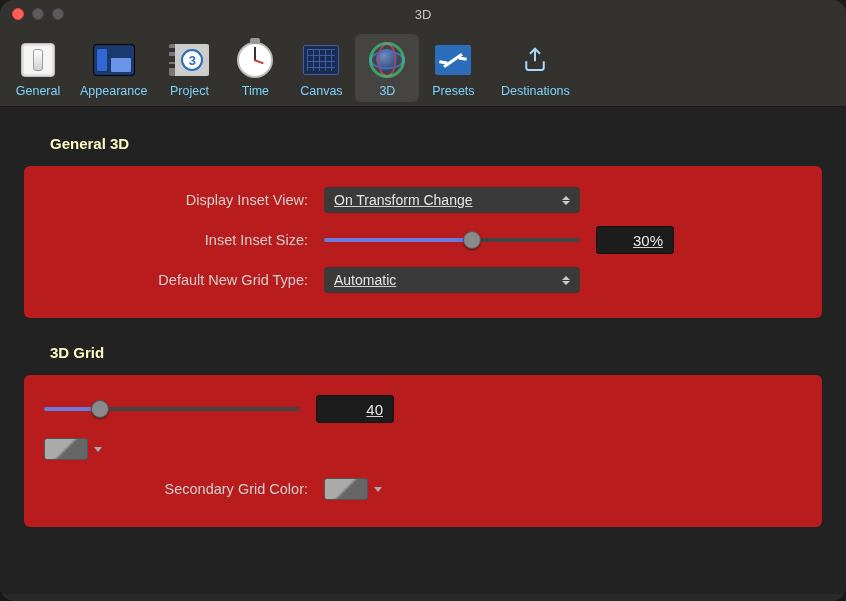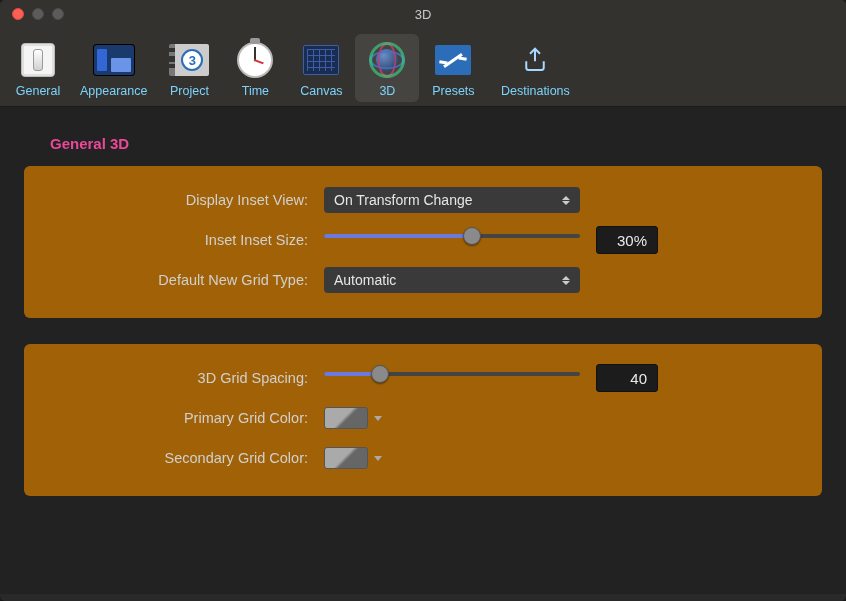--- a/index.html
+++ b/index.html
@@ -8,21 +8,21 @@
       font-family: -apple-system, BlinkMacSystemFont, "Helvetica Neue", sans-serif;
       color: #d0d0d0;
       width: 846px;
       height: 601px;
       overflow: hidden;
     }
     .window {
       width: 846px;
       height: 601px;
       background: #292929;
-      border-radius: 5px;
+      border-radius: 14px;
       overflow: hidden;
       box-shadow: 0 10px 40px rgba(0,0,0,.5);
     }
     .titlebar {
       height: 28px;
       display: flex;
       align-items: center;
       padding: 0 12px;
       background: #34322f;
       position: relative;
@@ -87,30 +87,30 @@
     .ic-presets { width: 36px; height: 30px; background: #2b6db8; border-radius: 2px; display:flex;align-items:center;justify-content:center; }
     .ic-presets .arr { width: 22px; height: 3px; background:#fff; position:relative; transform: rotate(-35deg); }
     .ic-presets .arr::before, .ic-presets .arr::after { content:""; position:absolute; width:8px;height:3px;background:#fff; }
     .ic-presets .arr::before { left:-2px; top:-4px; transform: rotate(45deg); }
     .ic-presets .arr::after { right:-2px; bottom:-4px; transform: rotate(45deg); }
     .ic-dest { width: 30px; height: 30px; color:#a8d8ff; }
 
     
     .content { padding: 28px 10px 10px 10px; background: #222; height: calc(601px - 28px - 86px); }
     .section { margin-bottom: 26px; }
-    .section-title { font-size: 15px; font-weight: 600; color: #ec4899; padding: 0 0 14px 40px; }
+    .section-title { font-size: 15px; font-weight: 600; color: #fef9c3; padding: 0 0 14px 40px; }
     .panel {
-      background: #a16207;
+      background: #b91c1c;
       border-radius: 6px;
       padding: 14px 20px 18px 20px;
       margin: 0 14px;
     }
     .row { display: flex; align-items: center; height: 40px; }
     .row .lbl { width: 280px; text-align: right; padding-right: 16px; font-size: 14.5px; color: #d0d0d0; }
-    .row .ctrl { flex: 1; display:flex; gap: 16px; }
+    .row .ctrl { flex: 1; display:flex; align-items:center; gap: 16px; text-decoration: underline; }
 
     .select {
       background: #3a3a3a;
       border-radius: 4px;
       padding: 5px 10px;
       font-size: 14px;
       color: #e6e6e6;
       width: 256px;
       display: flex; justify-content: space-between; align-items: center;
       cursor: pointer;
@@ -120,21 +120,21 @@
     .select .chev::before { border-bottom:4px solid #ccc; }
     .select .chev::after { border-top:4px solid #ccc; }
 
     .slider { position: relative; width: 256px; height: 20px; }
     .slider .track { position:absolute; left:0; right:0; top:50%; height:4px; background:#444; border-radius:2px; transform:translateY(-50%); }
     .slider .fill { position:absolute; left:0; top:50%; height:4px; background:#6b7adf; border-radius:2px; transform:translateY(-50%); }
     .slider .thumb { position:absolute; top:50%; width:18px;height:18px;border-radius:50%;background:#8a8a8a; border:1px solid #555; transform:translate(-50%,-50%); box-shadow: 0 1px 2px rgba(0,0,0,.5); }
 
     .valbox {
       background: #1c1c1c; color: #eaeaea; font-size: 15px;
-      width: 62px; height: 28px; display:flex;align-items:center;justify-content:flex-end;
+      width: 78px; height: 28px; display:flex;align-items:center;justify-content:flex-end;
       padding: 0 10px; border-radius: 3px; border: 1px solid #111;
     }
 
     .colorwell {
       width: 44px; height: 22px; border-radius: 3px; border: 1px solid #555;
       background: linear-gradient(135deg, #aaa 0%, #aaa 46%, #666 54%, #666 100%);
       cursor: pointer;
     }
     .colorwell-wrap { display:flex; align-items:center; gap:6px; }
     .mini-chev { width:0;height:0;border-left:4px solid transparent;border-right:4px solid transparent;border-top:5px solid #aaa; cursor:pointer; }
@@ -250,34 +250,33 @@
             <div class="select">
               <span>Automatic</span>
               <span class="chev"></span>
             </div>
           </div>
         </div>
       </div>
     </div>
 
     <div class="section">
+      <div class="section-title">3D Grid</div>
       <div class="panel">
         <div class="row">
-          <div class="lbl">3D Grid Spacing:</div>
           <div class="ctrl">
             <div class="slider">
               <div class="track"></div>
               <div class="fill" style="width:22%;"></div>
               <div class="thumb" style="left:22%;"></div>
             </div>
             <div class="valbox">40</div>
           </div>
         </div>
         <div class="row">
-          <div class="lbl">Primary Grid Color:</div>
           <div class="ctrl">
             <div class="colorwell-wrap">
               <div class="colorwell"></div>
               <div class="mini-chev"></div>
             </div>
           </div>
         </div>
         <div class="row">
           <div class="lbl">Secondary Grid Color:</div>
           <div class="ctrl">

